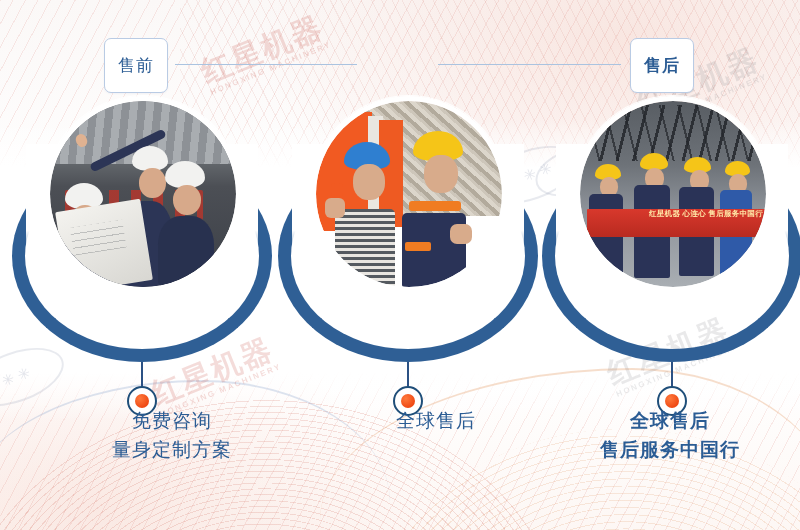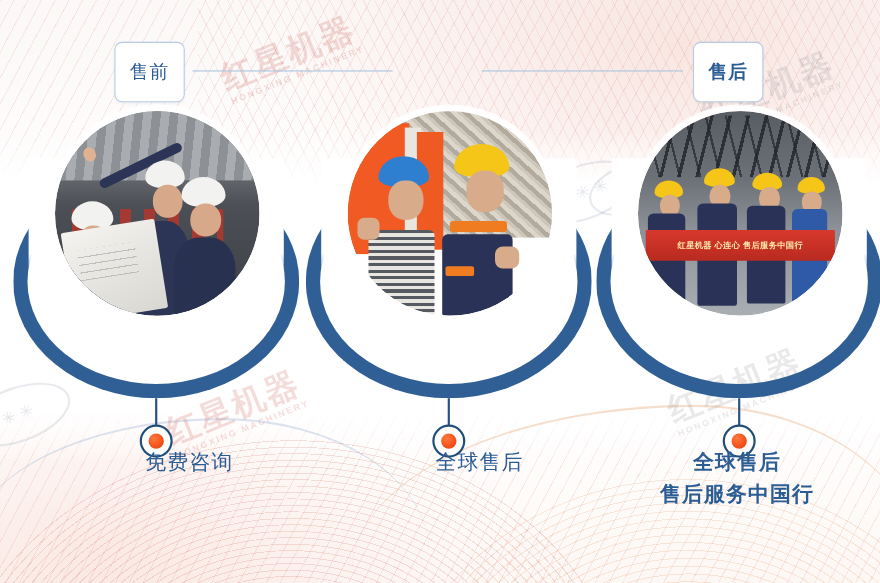--- a/index.html
+++ b/index.html
@@ -149,22 +149,22 @@
   .p2-orange2{position:absolute;left:34%;top:10%;width:13%;height:58%;background:#ee5a22;}
   .p2-white{position:absolute;left:28%;top:8%;width:8%;height:62%;background:#e9e6e0;}
 
   
   .p3-bg{position:absolute;inset:0;background:
       linear-gradient(180deg,#585d63 0%,#6d7278 34%,#8d9299 58%,#a9aeb3 100%);}
   .p3-truss{position:absolute;left:0;top:2%;width:100%;height:30%;
       background:repeating-linear-gradient(104deg,rgba(35,38,43,.85) 0 3px,rgba(255,255,255,0) 3px 16px),
                  repeating-linear-gradient(76deg,rgba(35,38,43,.7) 0 2px,rgba(255,255,255,0) 2px 18px);}
   .p3-banner{position:absolute;left:4%;top:58%;width:92%;height:15%;
-      background:linear-gradient(180deg,#d8382c,#b82a20);display:flex;align-items:center;
-      justify-content:center;gap:5px;border-radius:1px;}
+      background:linear-gradient(180deg,#d8382c,#b82a20);display:flex;align-items:flex-start;
+      justify-content:center;gap:5px;border-radius:1px;padding-left:33px;}
   .p3-banner span{color:#ffe9a8;font-size:7.5px;font-weight:700;letter-spacing:.3px;white-space:nowrap;}
   .w-hat{position:absolute;background:#f5c518;border-radius:50% 50% 40% 40%/70% 70% 30% 30%;}
   .w-face{position:absolute;background:#d8ab8b;border-radius:46%;}
   .w-body{position:absolute;background:#2a3357;border-radius:5px 5px 2px 2px;}
   .w-collar{position:absolute;background:#f07c22;border-radius:3px;}
 
   
   .stem{position:absolute;width:2px;background:#2b5184;}
   .marker{
     position:absolute;width:30px;height:30px;border-radius:50%;
@@ -323,20 +323,21 @@
       </div>
     </div>
     <div class="stem" style="left:133px;top:266px;height:26px;"></div>
     <div class="marker" style="left:119px;top:290px;">
         <i></i>
       </div>
   </div>
 
   <div class="caption" id="cap1">
     <span>免费咨询</span>
+    <span class="l2">量身定制方案</span>
   </div>
   <div class="caption" id="cap2">
     <span>全球售后</span>
   </div>
   <div class="caption" id="cap3">
     <span>全球售后</span>
     <span class="l2">售后服务中国行</span>
   </div>
 
 </div>

